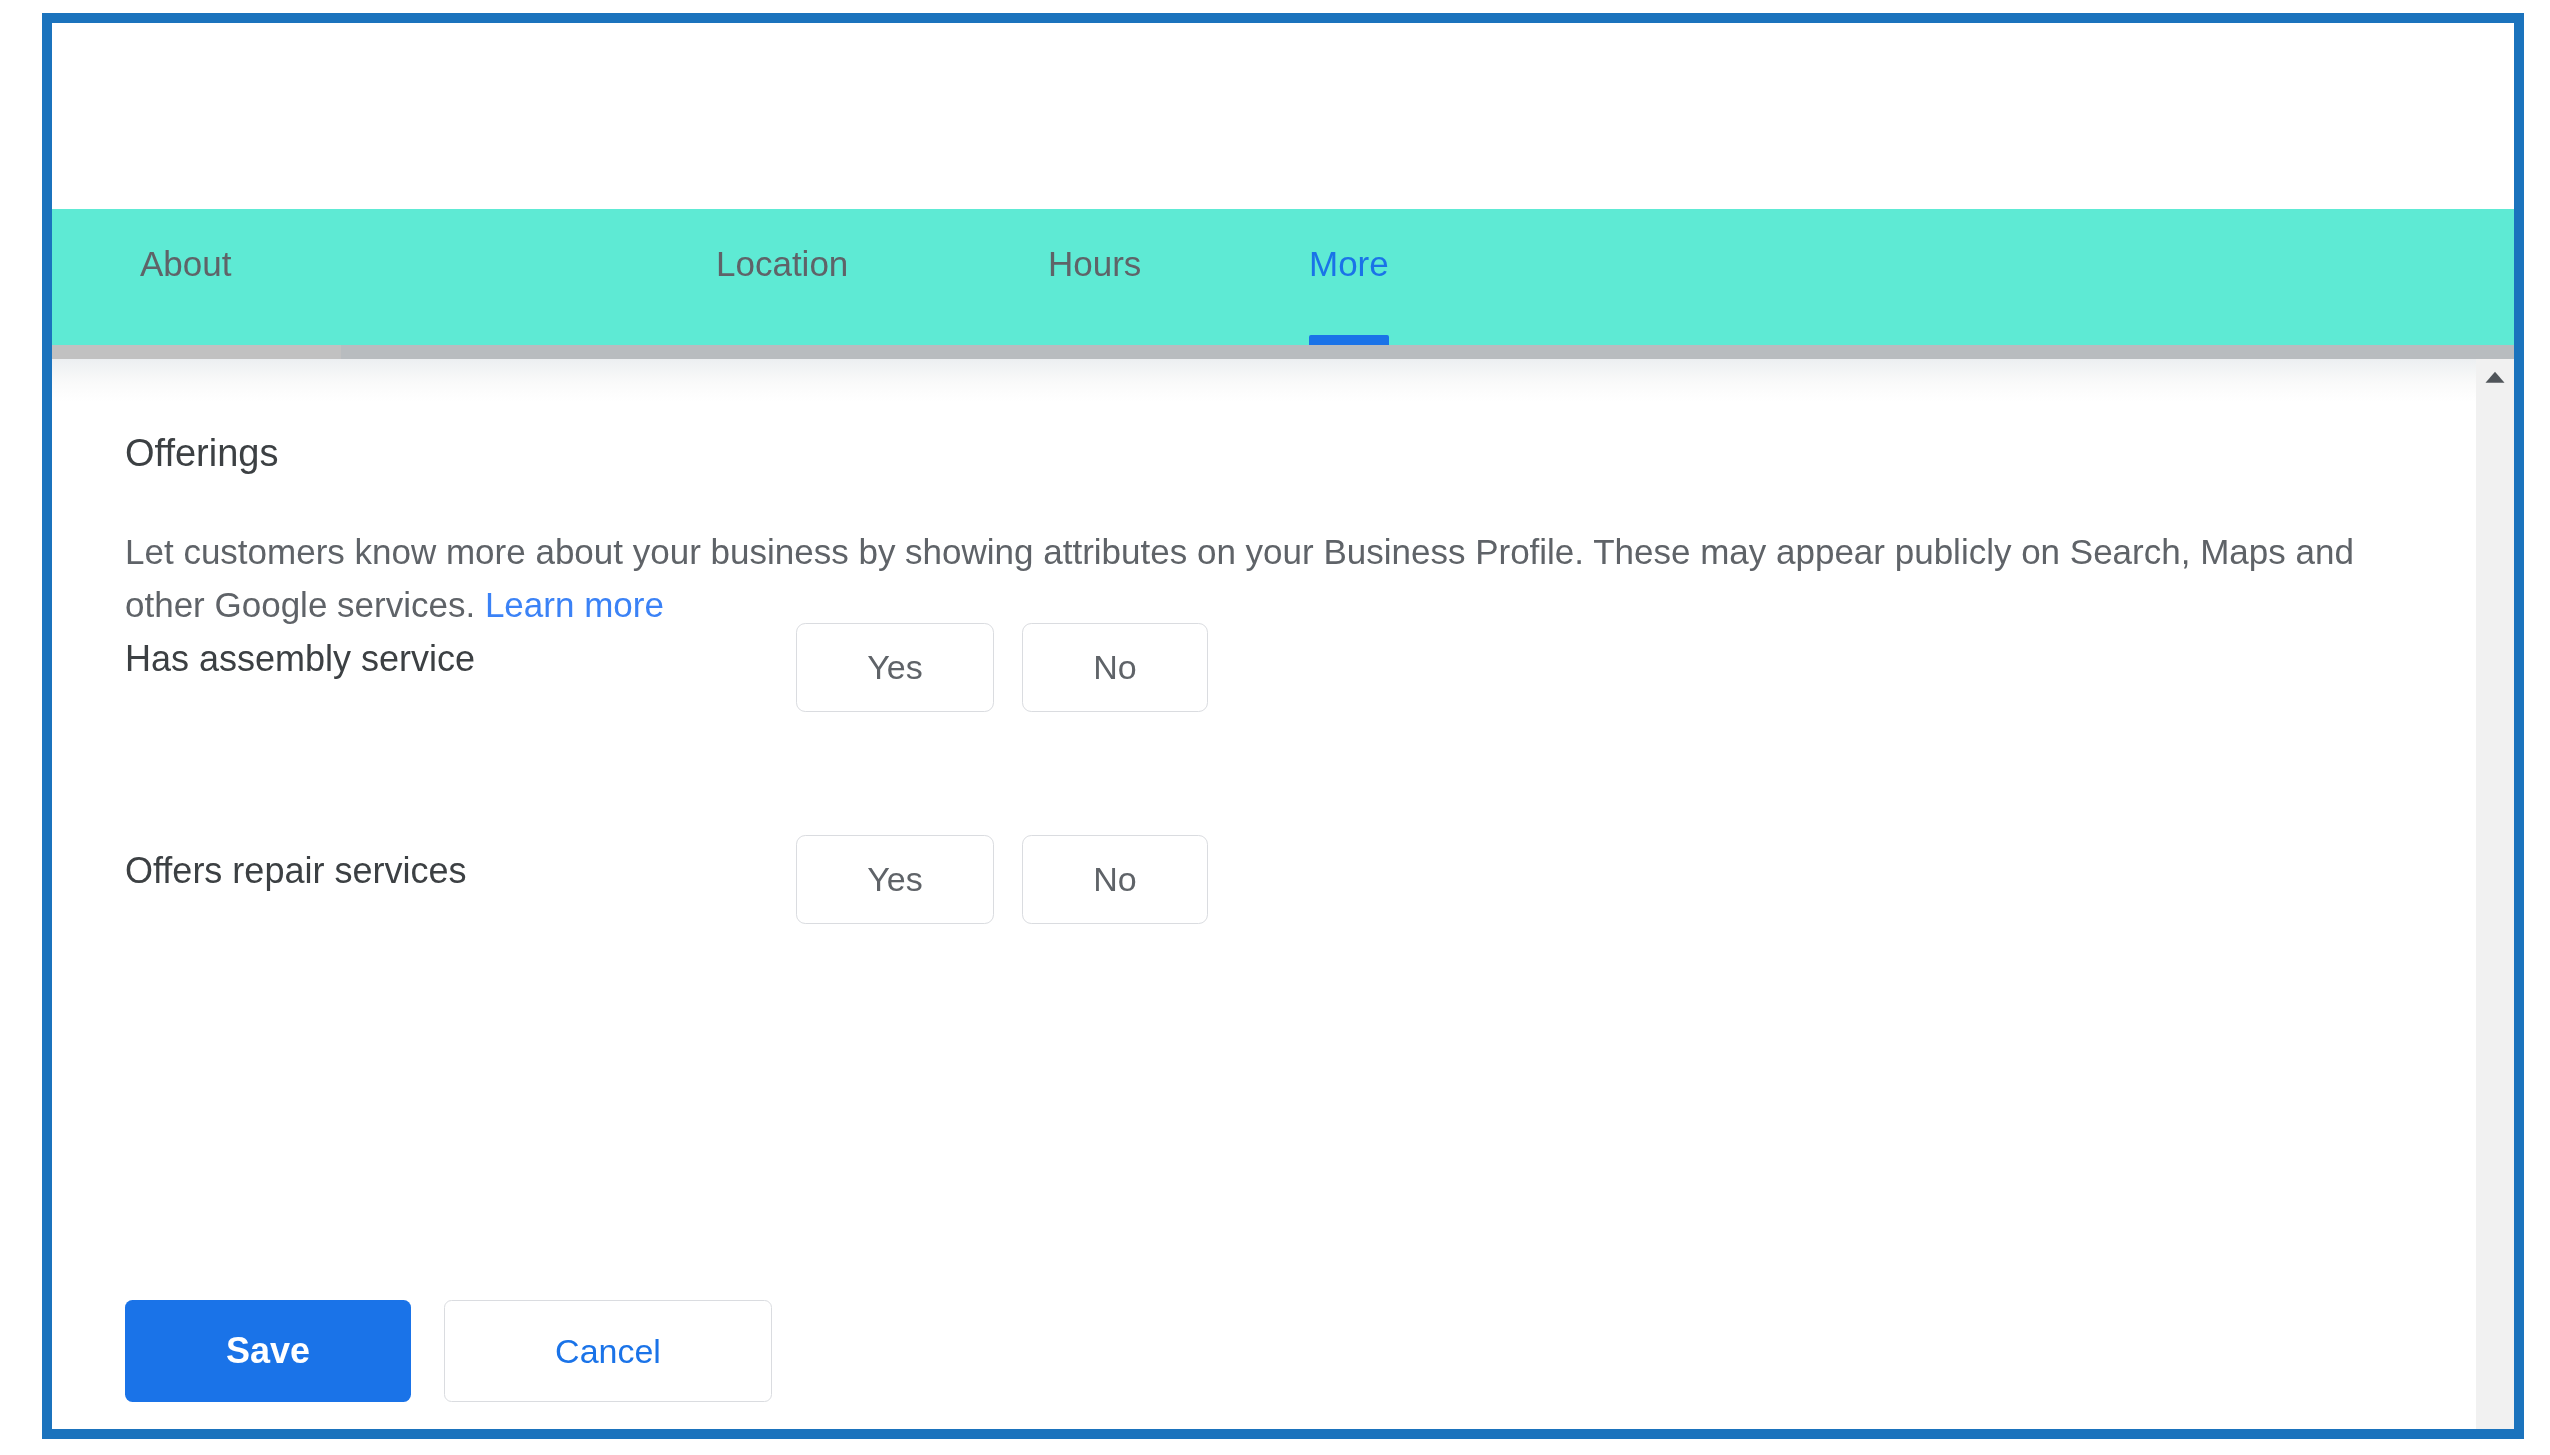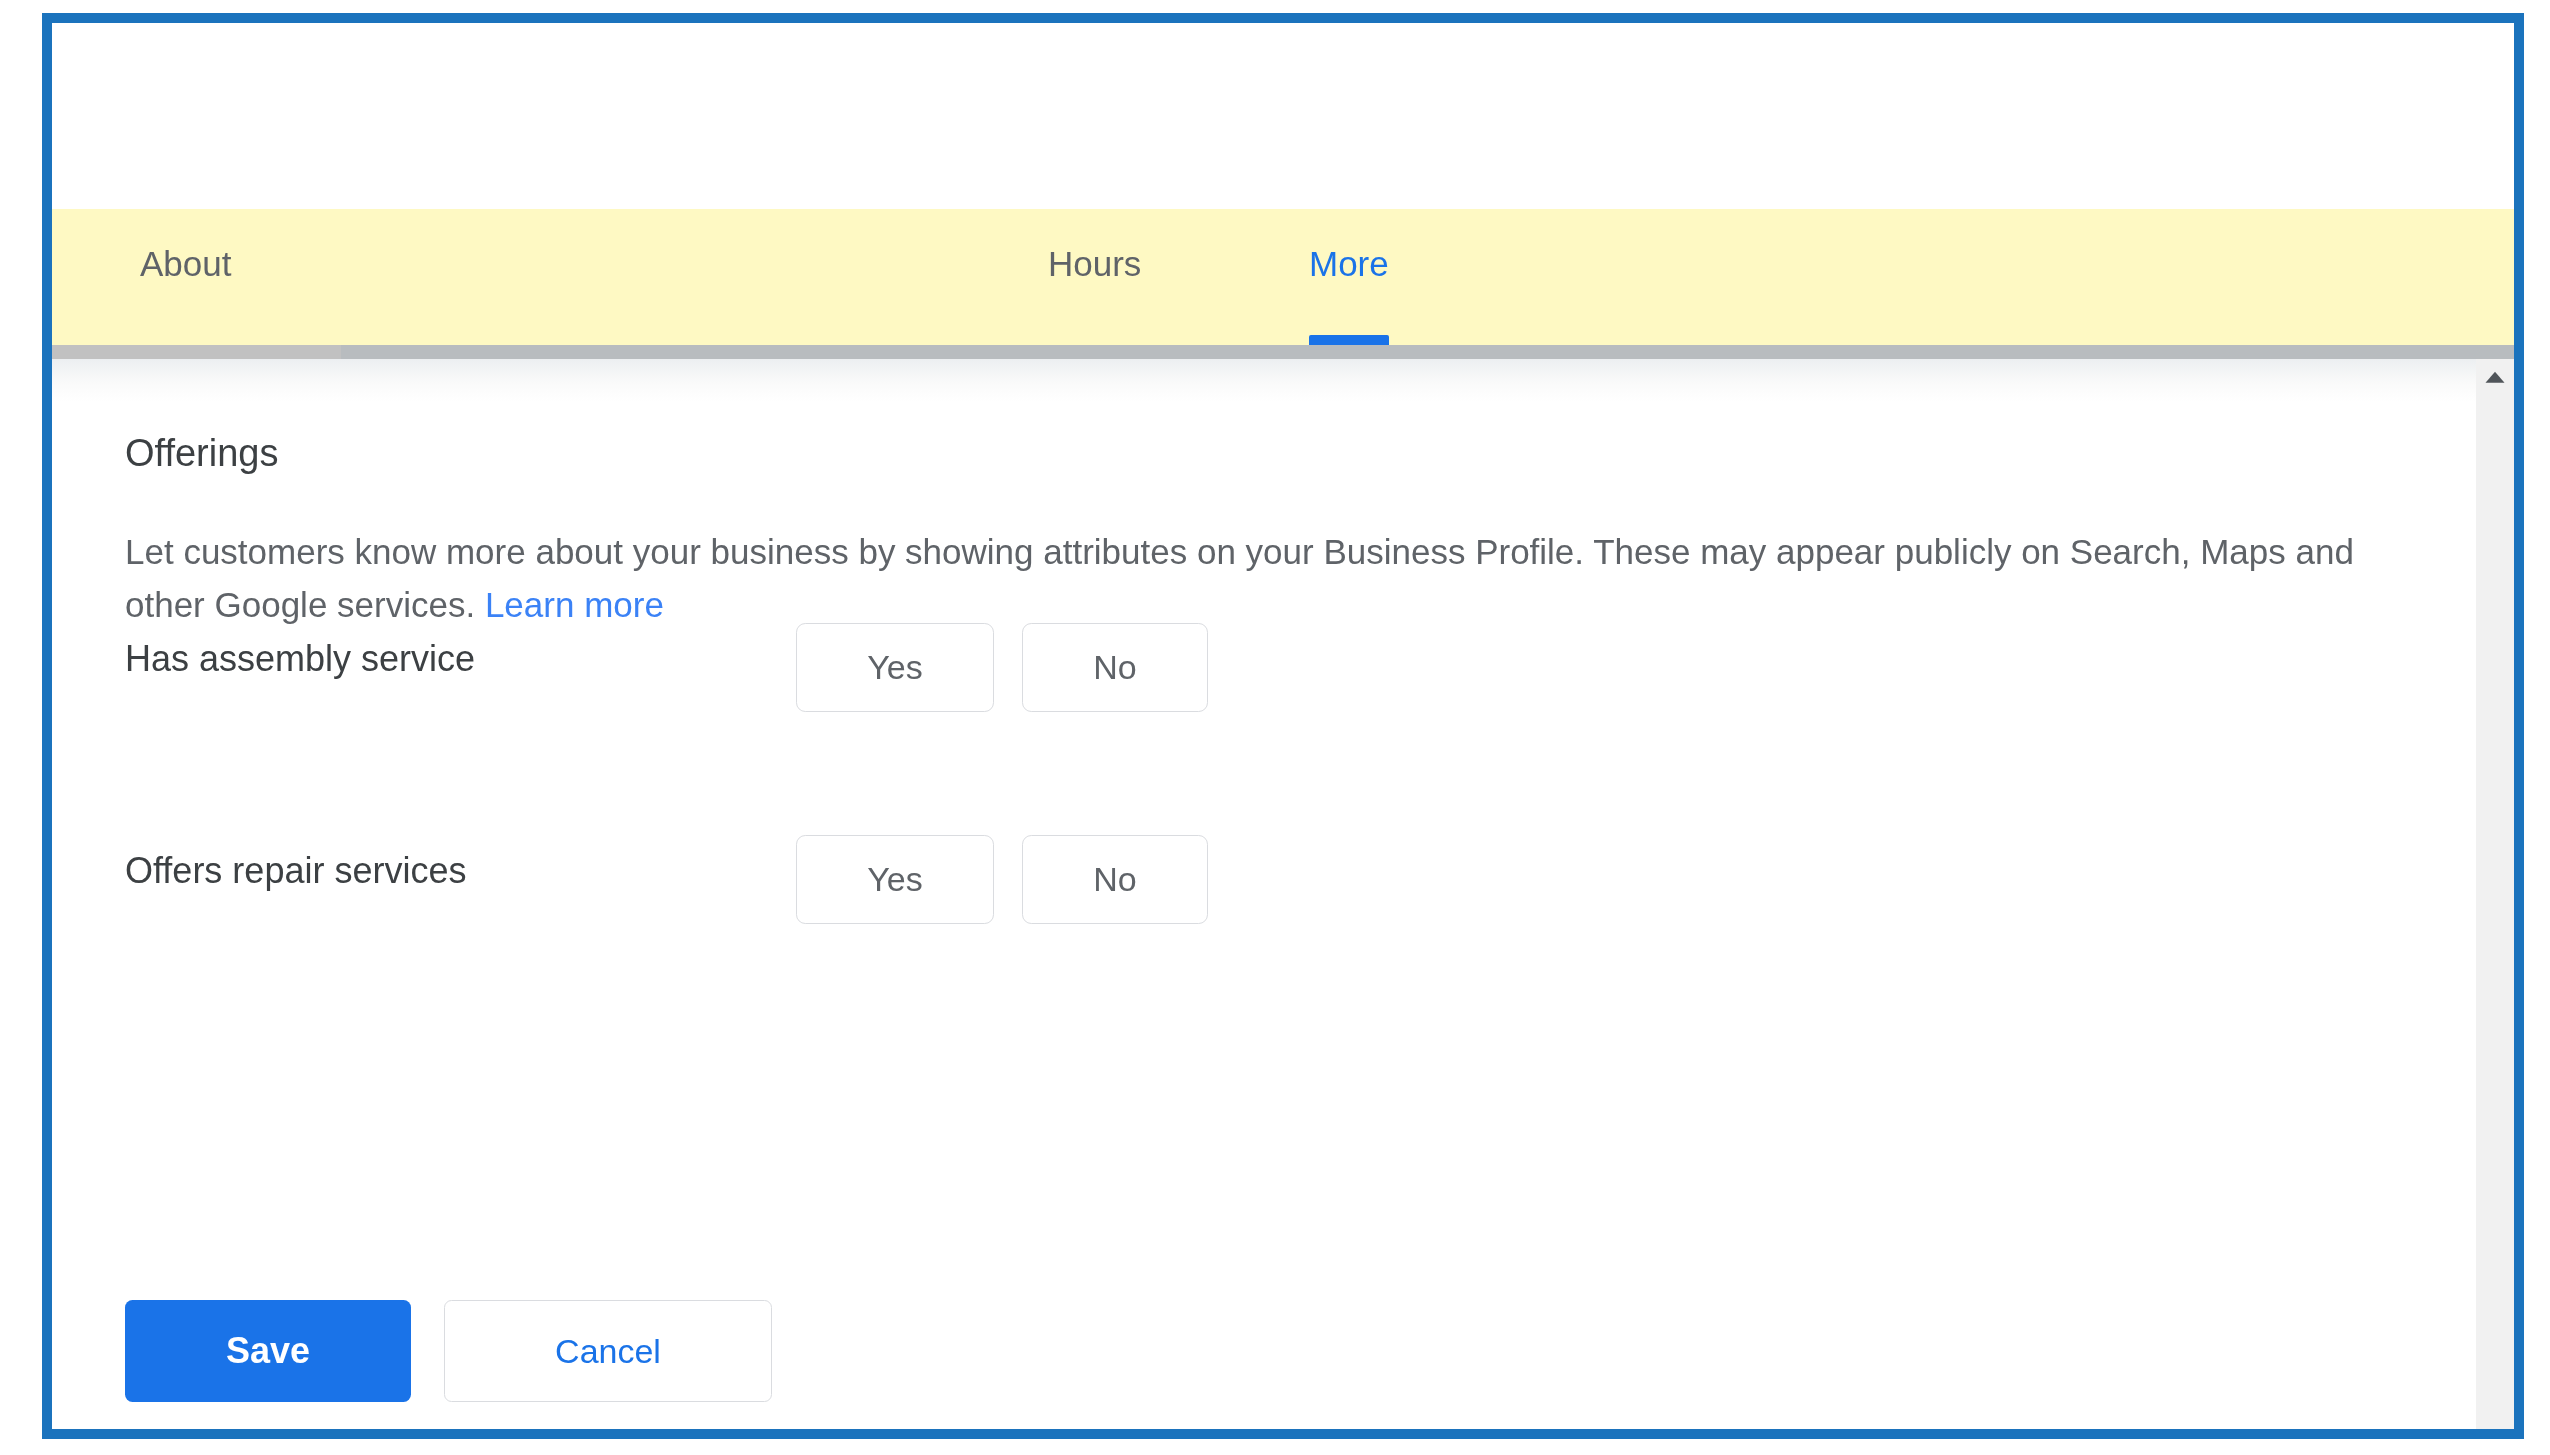--- a/index.html
+++ b/index.html
@@ -86,21 +86,21 @@
     cursor: pointer;
   }
 
   
   #tab-strip {
     position: absolute;
     left: 0;
     top: 186px;
     right: 0;
     height: 136px;
-    background: #fef9c3;
+    background: #5eead4;
   }
   .tab {
     position: absolute;
     top: 0;
     height: 136px;
     font-size: 35px;
     color: #5f6368;
     white-space: nowrap;
     cursor: pointer;
     padding-top: 35px;
@@ -276,20 +276,21 @@
 </style>
 </head>
 <body>
 
 <div id="viewport">
   <div id="blue-frame">
 
 
     <div id="tab-strip">
       <div class="tab" style="left:88px"><span>About</span></div>
+      <div class="tab" style="left:664px"><span>Location</span></div>
       <div class="tab" style="left:996px"><span>Hours</span></div>
       <div class="tab active" style="left:1257px">
         <span>More</span>
         <div class="tab-underline"></div>
       </div>
     </div>
 
     <div id="h-scrollbar">
       <div id="h-scroll-thumb"></div>
       <div id="h-scroll-rest"></div>

